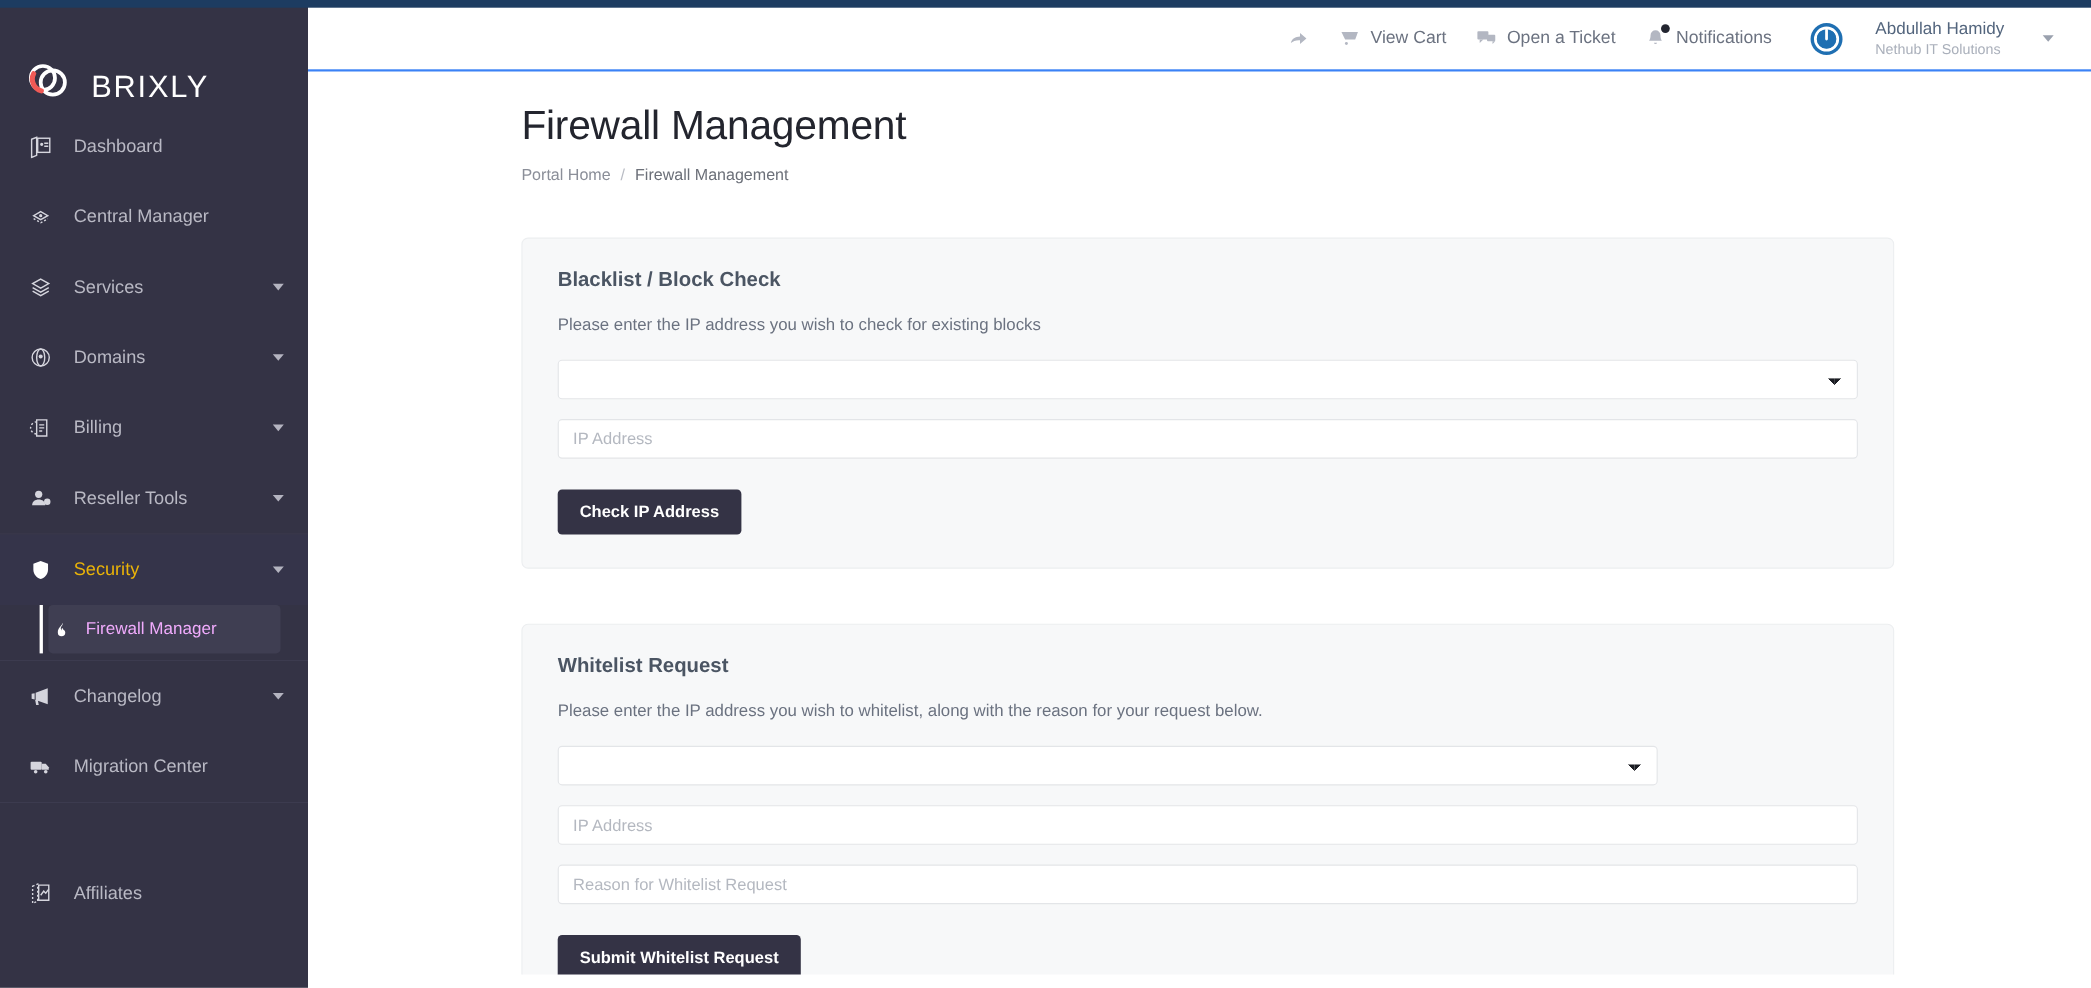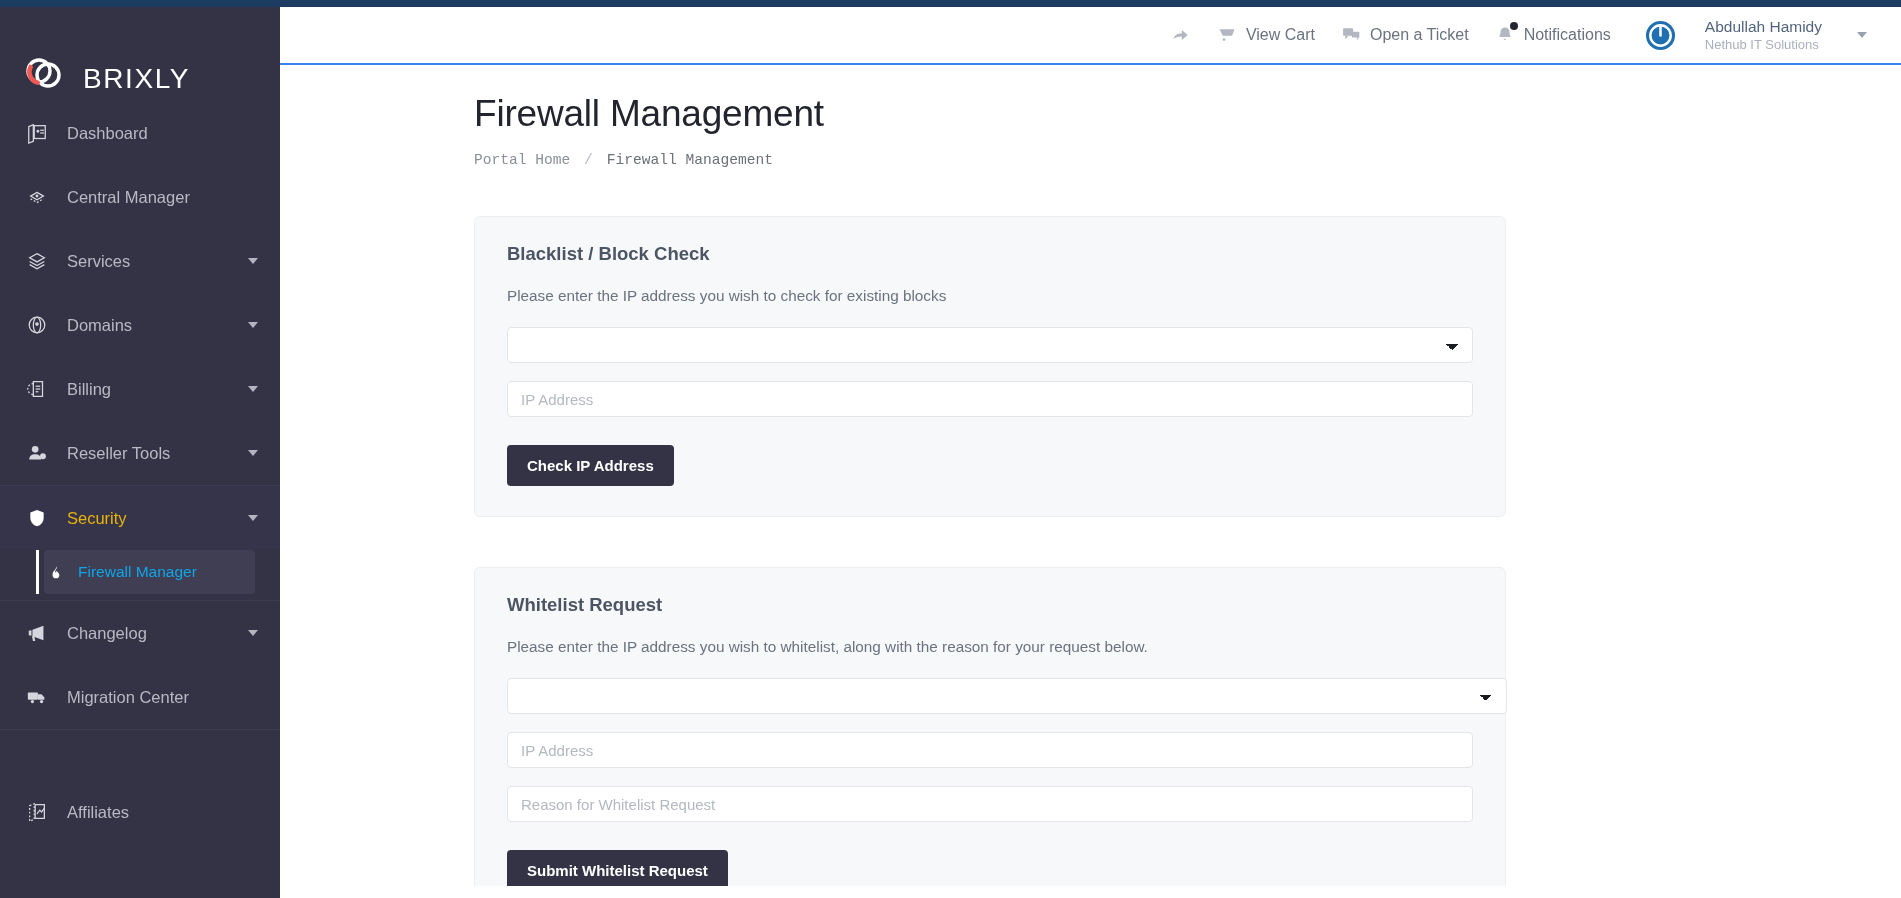--- a/index.html
+++ b/index.html
@@ -91,21 +91,21 @@
     margin: 0 25px 0 44px;
     display: flex;
     align-items: center;
     border-radius: 4px;
     color: #c6c6d0;
     font-size: 15.5px;
     cursor: pointer;
   }
   .sub-item.active {
     background: #3f3e52;
-    color: #0ea5e9;
+    color: #f0abfc;
   }
   .sub-item.active::before {
     content: "";
     position: absolute;
     left: -8px; top: 0;
     width: 3px; height: 100%;
     background: #ffffff;
   }
   .sub-item .sub-ico {
     width: 26px;
@@ -182,29 +182,28 @@
   #page-title {
     font-size: 37px;
     font-weight: 300;
     color: #23252e;
     letter-spacing: -0.2px;
   }
   #breadcrumb {
     margin-top: 17px;
     font-size: 14.6px;
     color: #8b8f99;
-    font-family: Liberation Mono, monospace;
   }
   #breadcrumb a { color: #8b8f99; text-decoration: none; cursor: pointer; }
   #breadcrumb .sep { margin: 0 5px; color: #b9bcc4; }
   #breadcrumb .current { color: #6c7079; }
 
   .card {
     margin: 0 0 0 190px;
-    width: 1032px;
+    width: 1248px;
     background: #f7f8f9;
     border: 1px solid #eceef0;
     border-radius: 6px;
     padding: 26px 32px 30px 32px;
   }
   #card-blacklist { margin-top: 48px; }
   #card-whitelist { margin-top: 50px; }
   .card-title {
     font-size: 18.5px;
     font-weight: bold;

